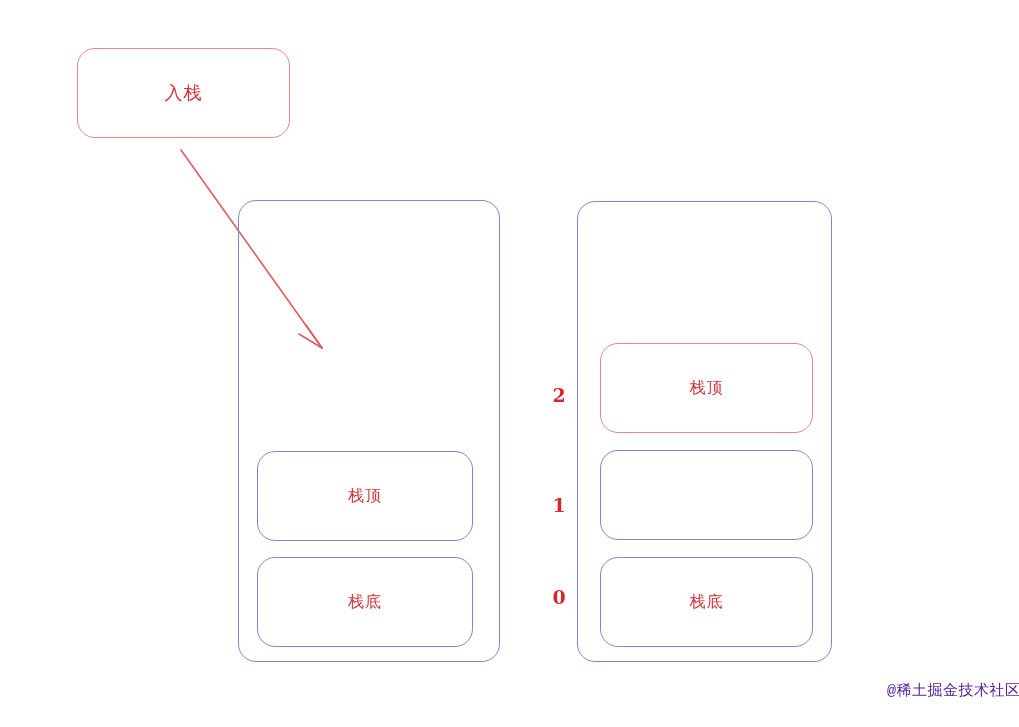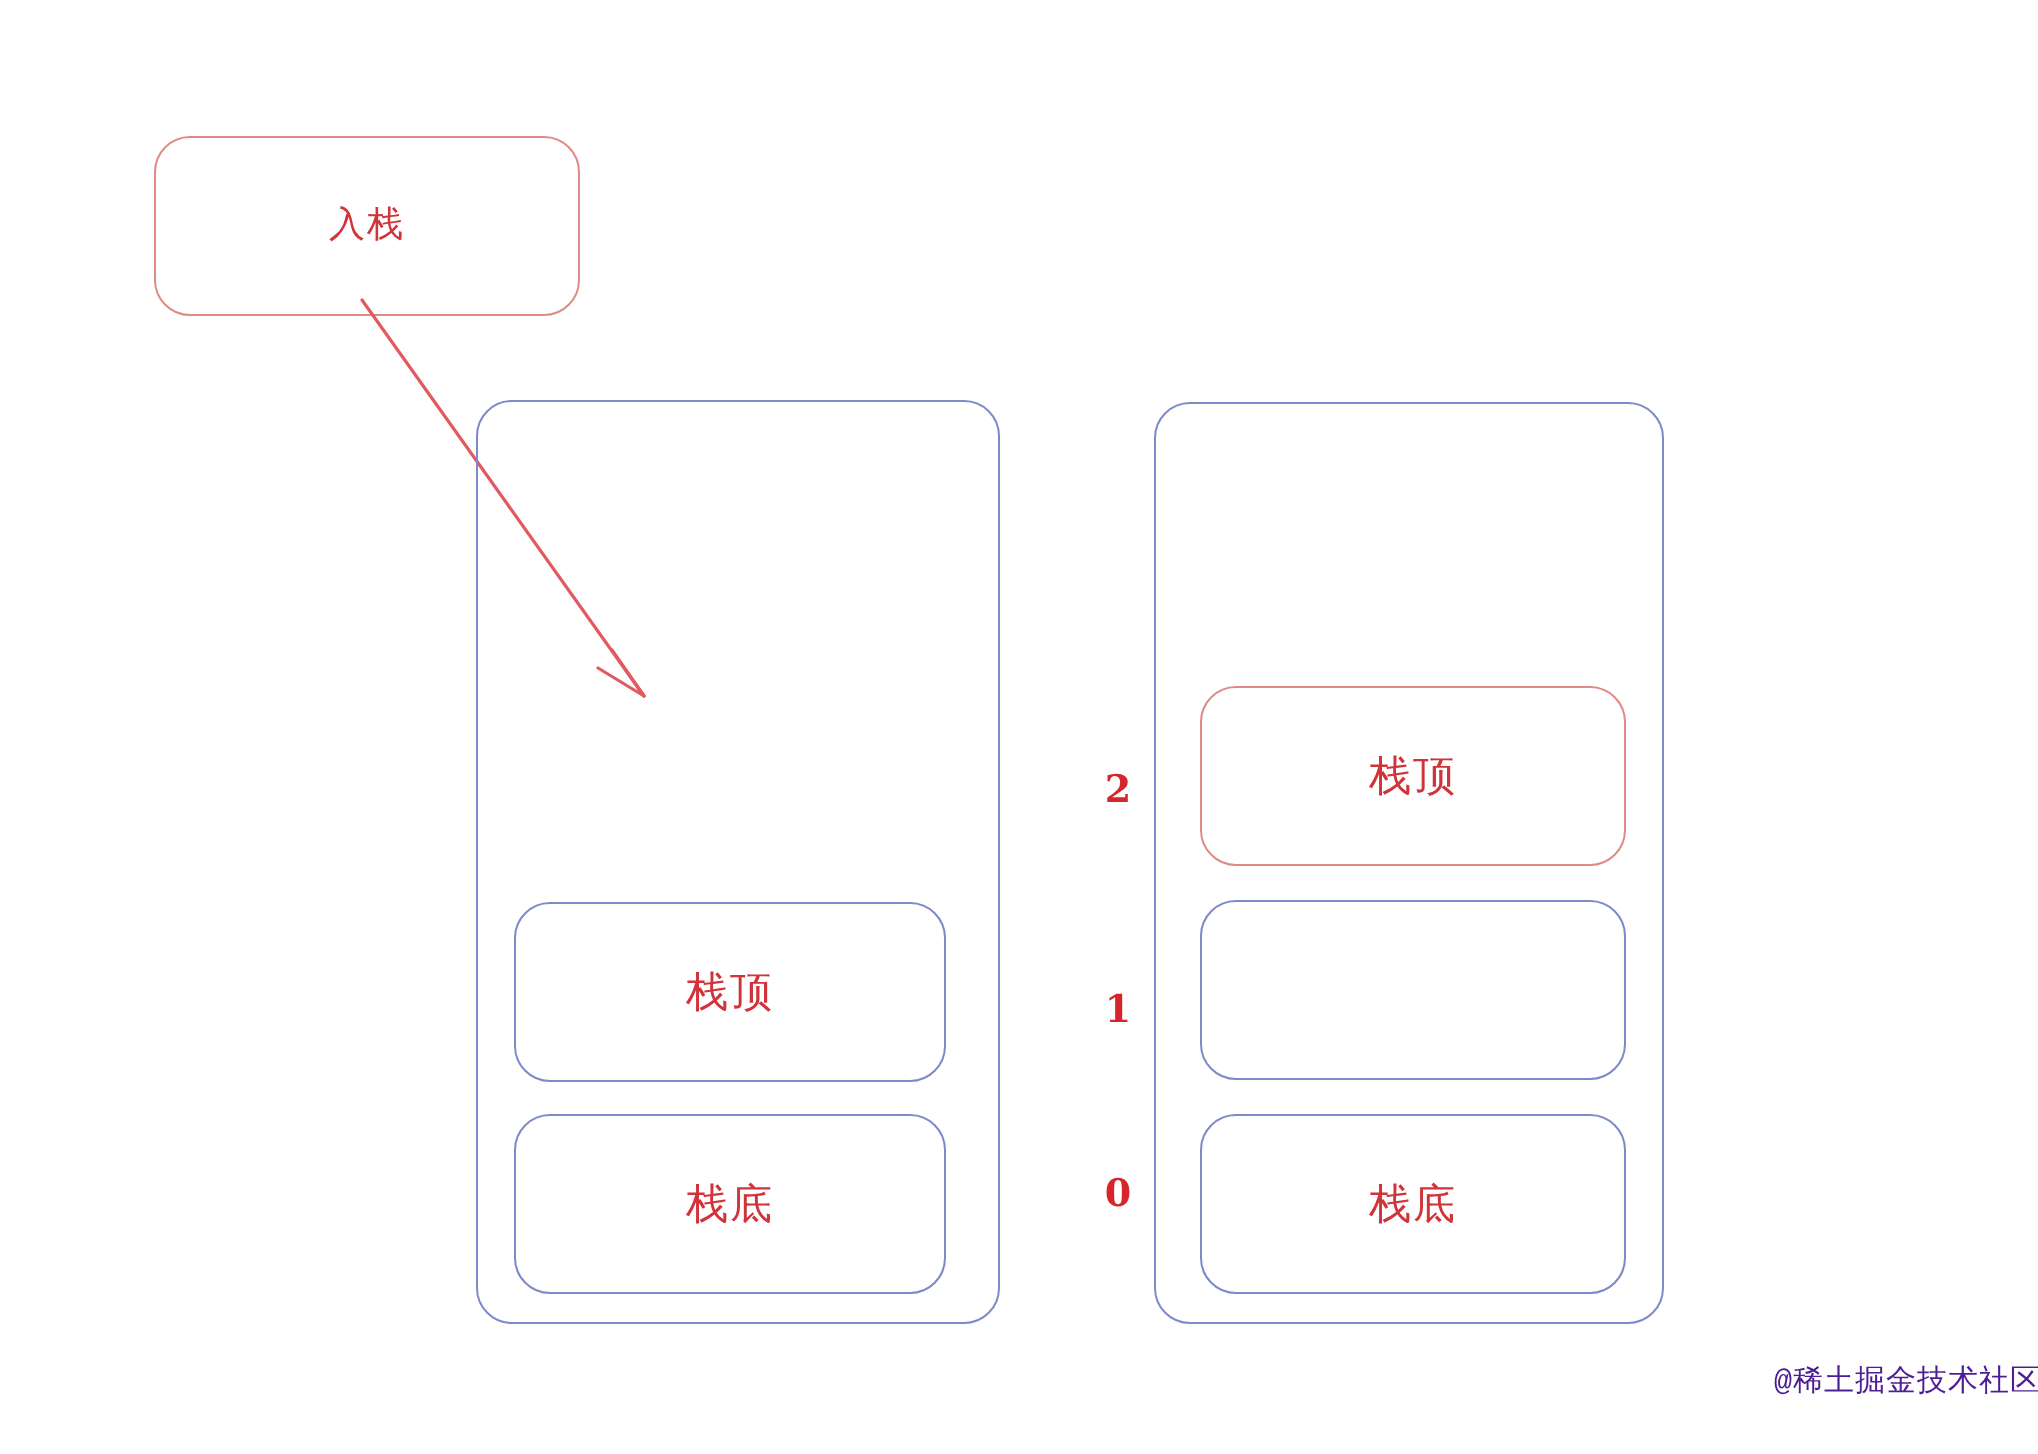--- a/index.html
+++ b/index.html
@@ -35,34 +35,33 @@
   }
   .box.blue {
     border: 1.3px solid #7d89c8;
     border-radius: 18px;
   }
   .container-box {
     border-radius: 26px;
   }
   .cell-label {
     color: #d0343a;
-    font-size: 21px;
+    font-size: 16px;
     letter-spacing: 1px;
     line-height: 1;
     font-weight: 400;
     white-space: nowrap;
   }
 
   
   #push-callout {
     left: 77px;
     top: 48px;
     width: 213px;
     height: 90px;
-    margin-top: 20px;
   }
   #push-callout .cell-label {
     font-size: 18px;
   }
 
   
   #stack-before {
     left: 238px;
     top: 200px;
     width: 262px;

